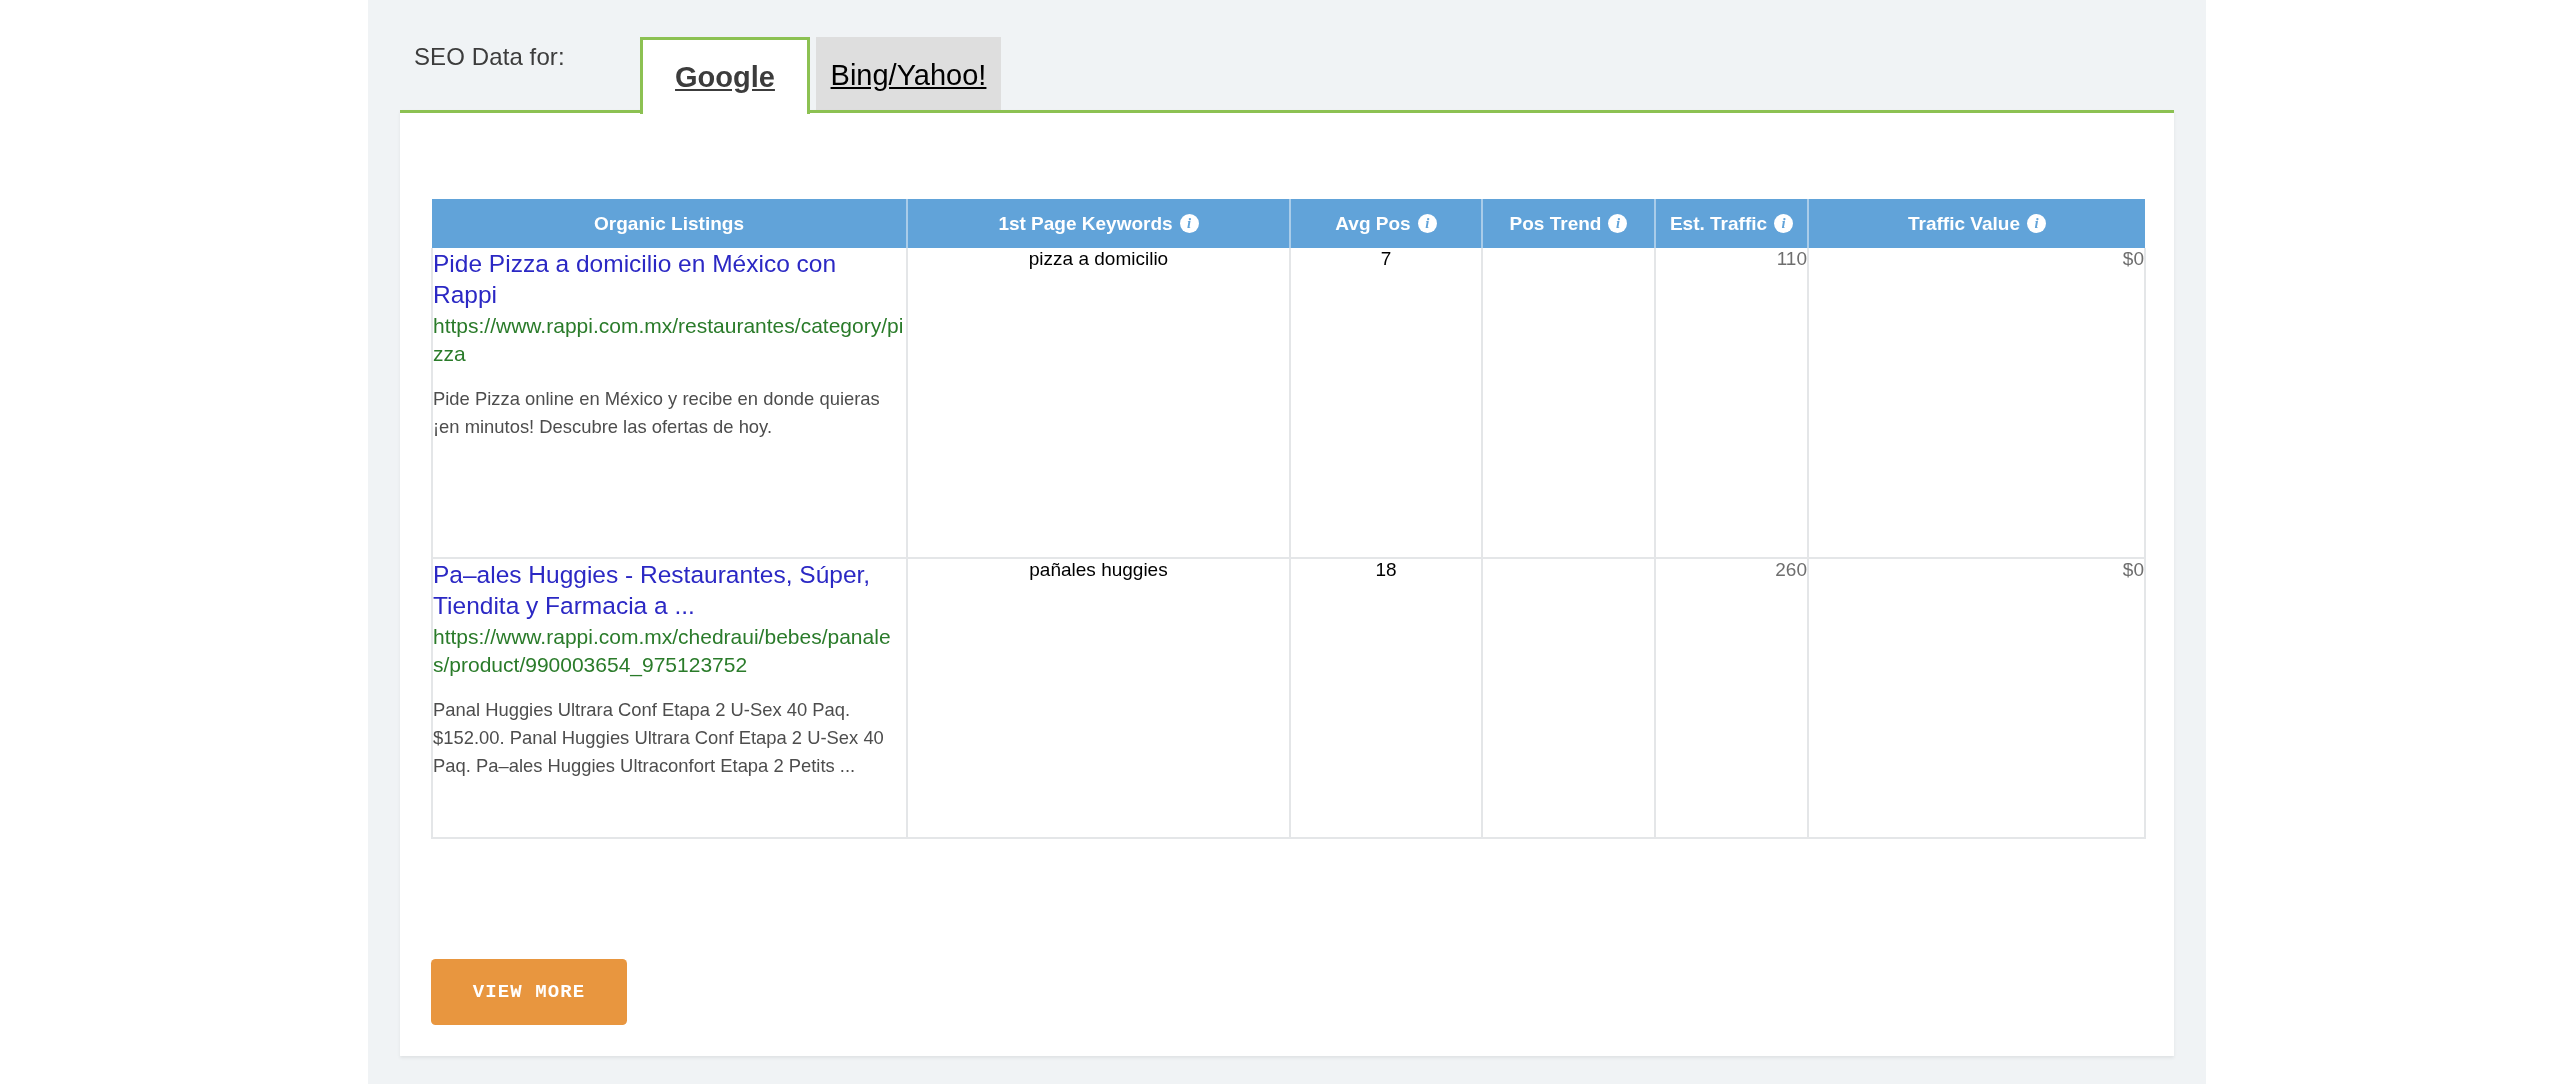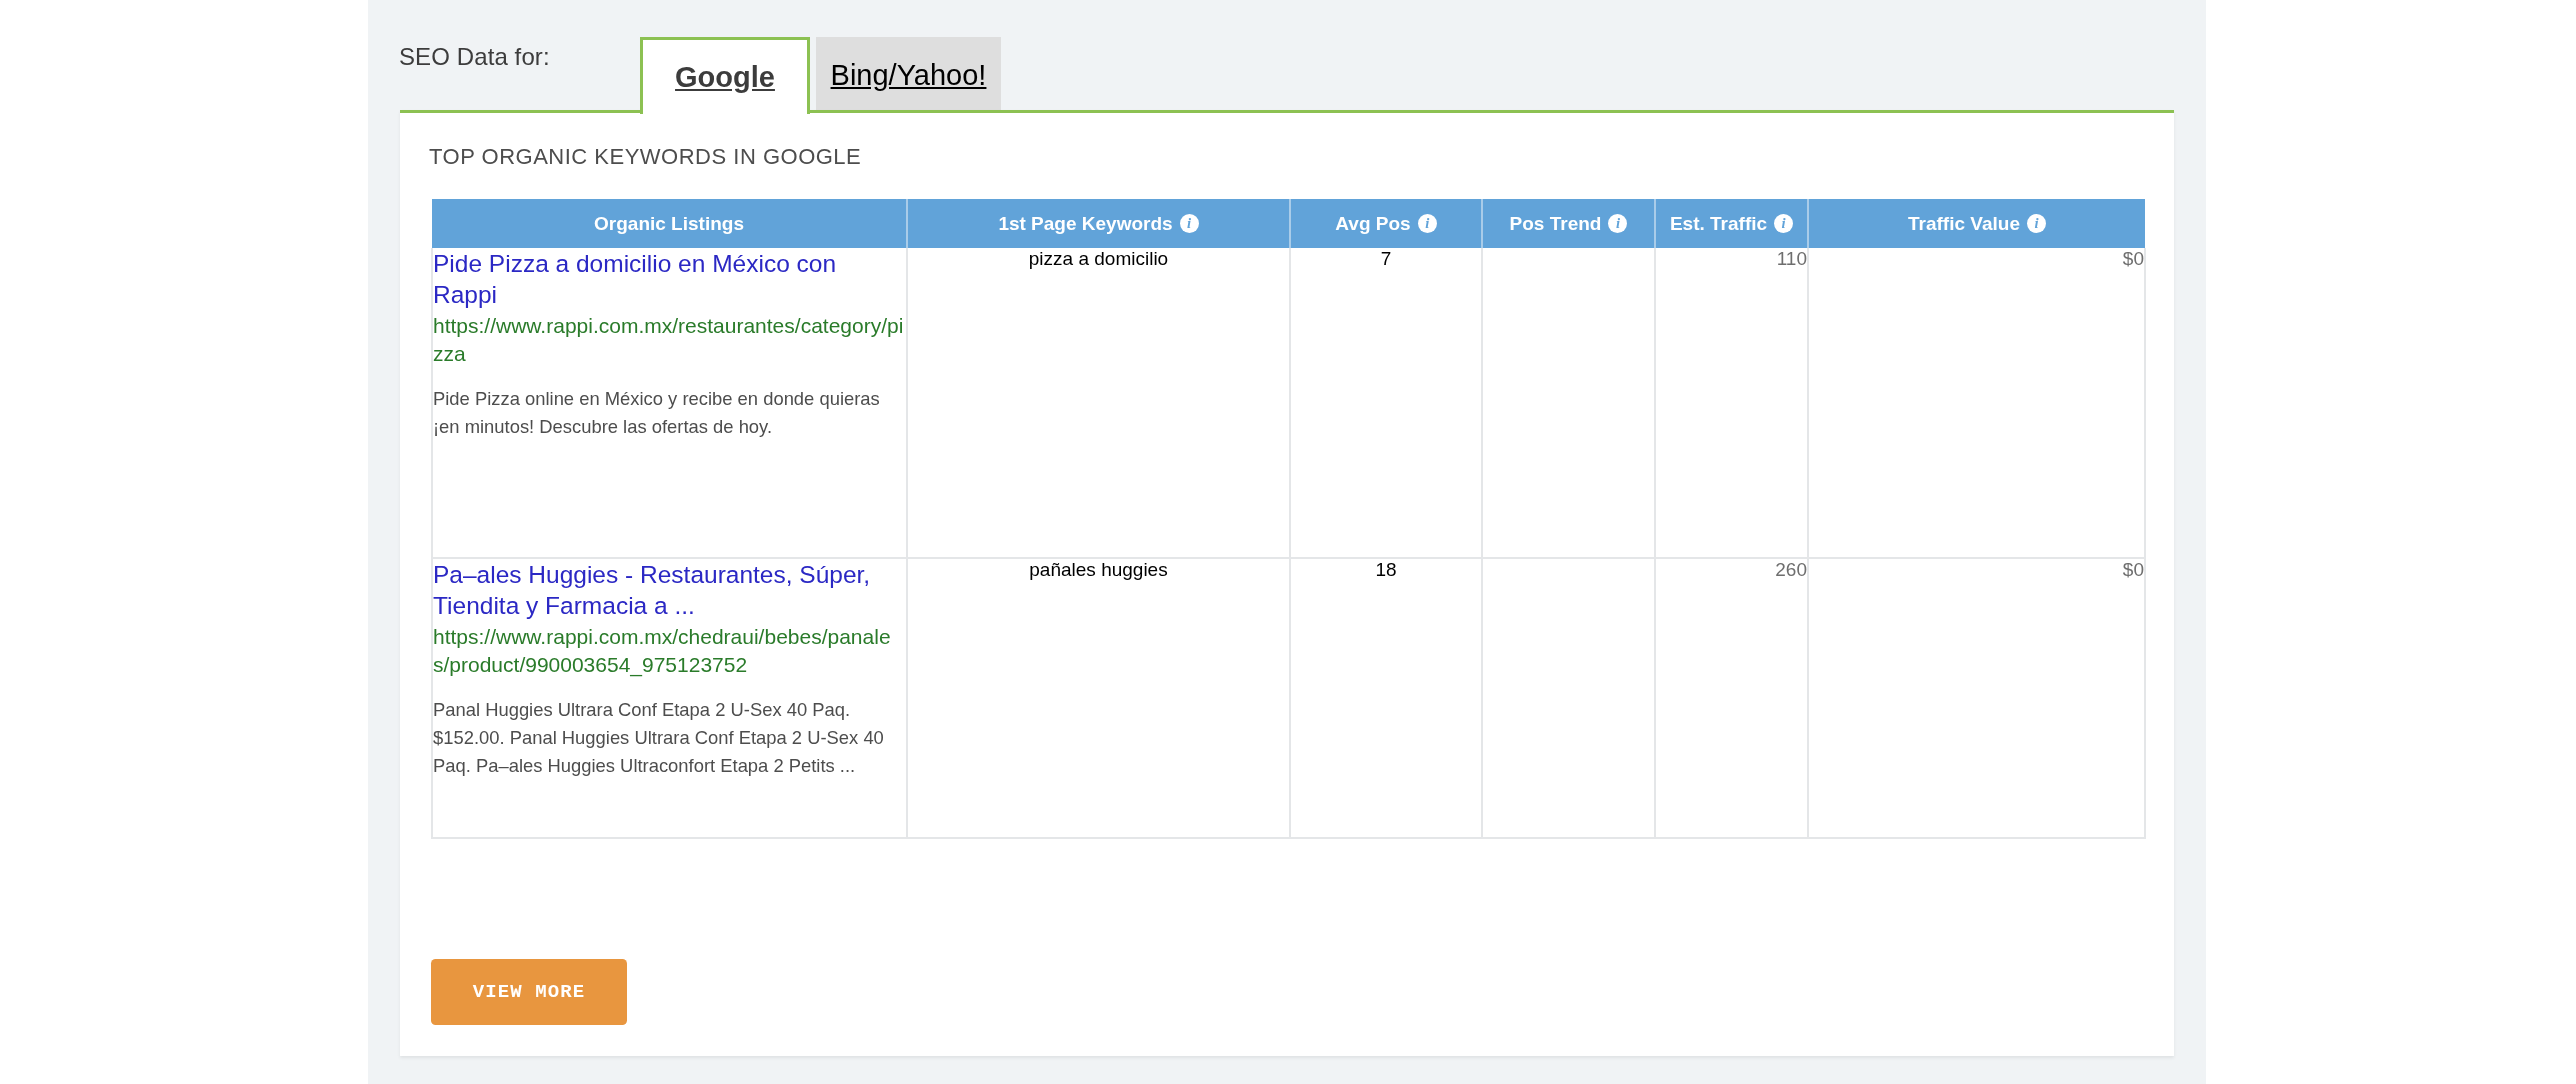--- a/index.html
+++ b/index.html
@@ -24,21 +24,21 @@
   
   #tab-strip {
     position: absolute;
     left: 0px;
     top: 0px;
     width: 1838px;
     height: 113px;
   }
   #seo-label {
     position: absolute;
-    left: 31px;
+    left: 46px;
     top: 57px;
     transform: translateY(-50%);
     font-size: 24px;
     color: #3c3c3c;
     white-space: nowrap;
     letter-spacing: 0.1px;
   }
   .tab {
     position: absolute;
     top: 37px;
@@ -210,21 +210,20 @@
       <span>Google</span>
     </div>
 
     <div class="tab" id="tab-bing">
       <span>Bing/Yahoo!</span>
     </div>
   </div>
 
   <div id="card">
 
-    <div id="section-title">TOP ORGANIC KEYWORDS IN GOOGLE</div>
 
     <table id="kw-table">
       <colgroup>
         <col style="width:475px">
         <col style="width:383px">
         <col style="width:192px">
         <col style="width:173px">
         <col style="width:153px">
         <col style="width:337px">
       </colgroup>

